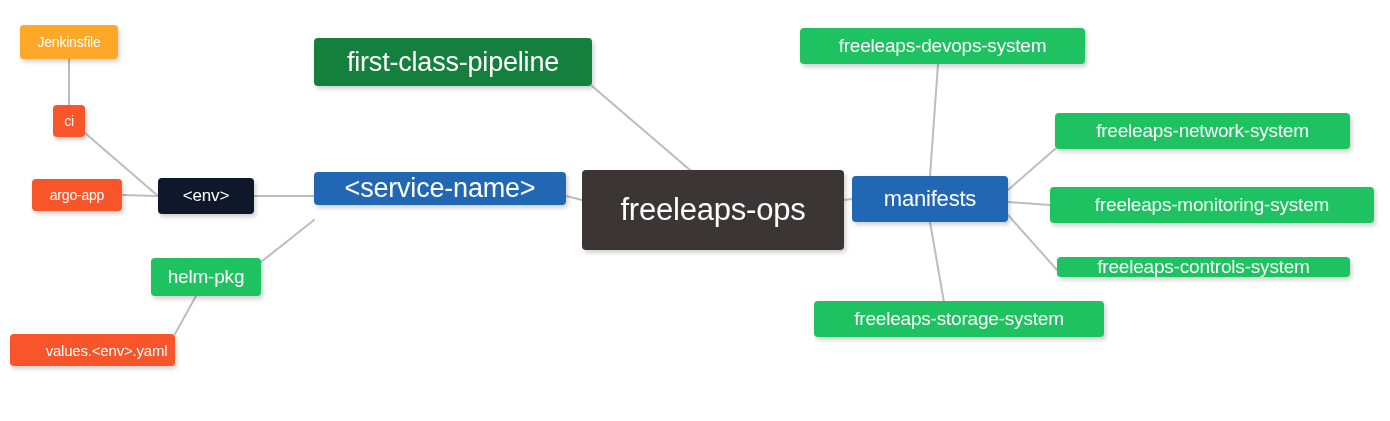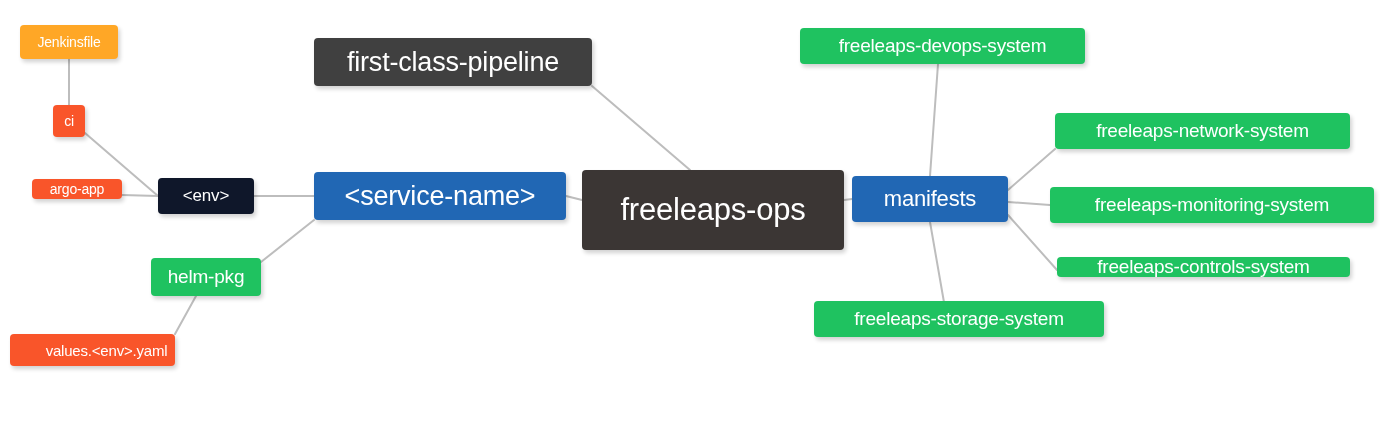--- a/index.html
+++ b/index.html
@@ -67,36 +67,36 @@
       <polyline points="930,222 945,308" class="edge-line" stroke="#bdbdbd"></polyline>
     </svg>
 
   <div id="node-layer">
       <div class="node" style="left: 20px; top: 25px; width: 98px; height: 34px; background: rgb(255, 167, 38); font-size: 14px; color: rgb(255, 255, 255);">
         <span>Jenkinsfile</span>
       </div>
       <div class="node" style="left: 53px; top: 105px; width: 32px; height: 32px; background: rgb(249, 85, 42); font-size: 14px; color: rgb(255, 255, 255);">
         <span>ci</span>
       </div>
-      <div class="node" style="left: 32px; top: 179px; width: 90px; height: 20px; background: rgb(249, 85, 42); font-size: 14px; color: rgb(255, 255, 255);">
+      <div class="node" style="left: 32px; top: 179px; width: 90px; height: 32px; background: rgb(249, 85, 42); font-size: 14px; color: rgb(255, 255, 255);">
         <span>argo-app</span>
       </div>
       <div class="node" style="left: 158px; top: 178px; width: 96px; height: 36px; background: #0f172a; font-size: 17px; color: rgb(255, 255, 255);">
         <span>&lt;env&gt;</span>
       </div>
       <div class="node" style="left: 151px; top: 258px; width: 110px; height: 38px; background: rgb(31, 194, 96); font-size: 19px; color: rgb(255, 255, 255);">
         <span>helm-pkg</span>
       </div>
       <div class="node" style="left: 10px; top: 334px; width: 165px; height: 32px; background: rgb(249, 85, 42); font-size: 15px; color: rgb(255, 255, 255); padding-left: 28px;">
         <span>values.&lt;env&gt;.yaml</span>
       </div>
-      <div class="node" style="left: 314px; top: 38px; width: 278px; height: 48px; background: #404040; font-size: 27px; color: rgb(255, 255, 255);">
+      <div class="node" style="left: 314px; top: 38px; width: 278px; height: 48px; background: #15803d; font-size: 27px; color: rgb(255, 255, 255);">
         <span>first-class-pipeline</span>
       </div>
-      <div class="node" style="left: 314px; top: 172px; width: 252px; height: 48px; background: rgb(33, 103, 180); font-size: 27px; color: rgb(255, 255, 255); justify-content: center;">
+      <div class="node" style="left: 314px; top: 172px; width: 252px; height: 33px; background: rgb(33, 103, 180); font-size: 27px; color: rgb(255, 255, 255); justify-content: center;">
         <span>&lt;service-name&gt;</span>
       </div>
       <div class="node" style="left: 582px; top: 170px; width: 262px; height: 80px; background: rgb(59, 54, 52); font-size: 31px; color: rgb(255, 255, 255);">
         <span>freeleaps-ops</span>
       </div>
       <div class="node" style="left: 852px; top: 176px; width: 156px; height: 46px; background: rgb(33, 103, 180); font-size: 22px; color: rgb(255, 255, 255);">
         <span>manifests</span>
       </div>
       <div class="node" style="left: 800px; top: 28px; width: 285px; height: 36px; background: rgb(31, 194, 96); font-size: 19px; color: rgb(255, 255, 255);">
         <span>freeleaps-devops-system</span>

